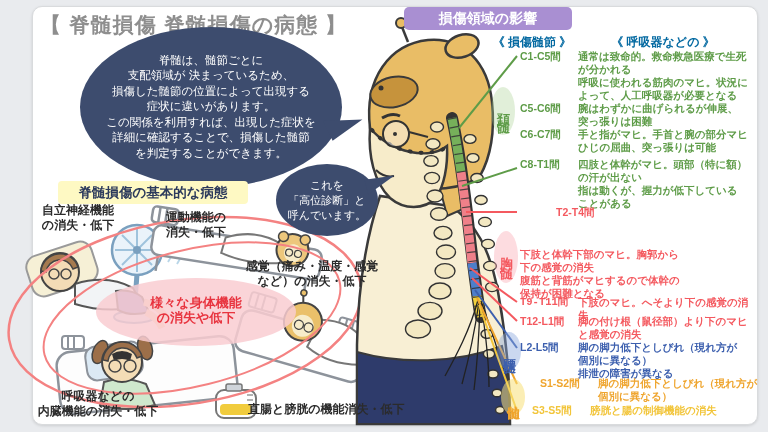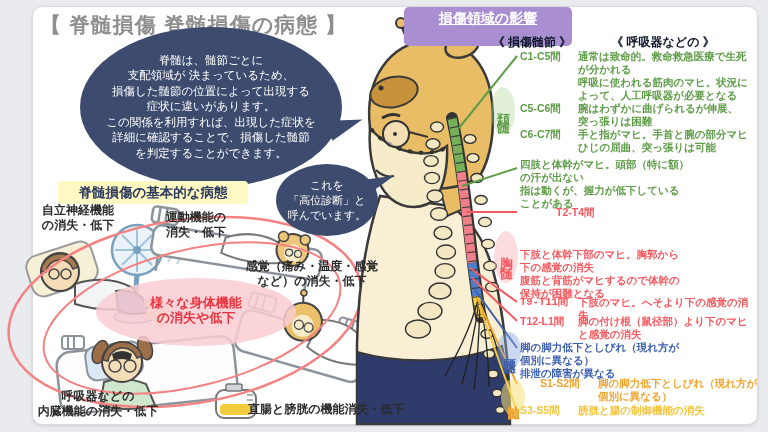--- a/index.html
+++ b/index.html
@@ -14,35 +14,35 @@
     background:#ffffff;border:1px solid #d9dbdd;border-radius:10px;
     box-shadow:0 1px 3px rgba(0,0,0,.12);
   }
   .art{position:absolute;left:0;top:0;width:768px;height:432px;pointer-events:none;z-index:1;}
   .txt{position:absolute;z-index:2;}
   .pre{white-space:pre-line;}
   .page-title{left:40px;top:11px;font-size:21px;font-weight:bold;color:#8e8e8e;letter-spacing:1px;}
   .banner{
     border-radius:5px;text-align:center;font-weight:bold;color:#fff;
   }
-  .influence-banner{left:404px;top:7px;width:168px;height:39px;line-height:23px;font-size:14px;text-decoration:underline;}
+  .influence-banner{left:404px;top:7px;width:168px;height:23px;line-height:23px;font-size:14px;}
   .basic-banner{left:58px;top:181px;width:190px;height:23px;line-height:23px;font-size:13.5px;border-radius:4px;z-index:3;}
   .bubble{
     border-radius:50%;color:#fff;display:flex;align-items:center;justify-content:center;
     text-align:center;
   }
   .bubble-main{left:80px;top:27px;width:262px;height:160px;font-size:11.5px;line-height:15.5px;}
   .bubble-aside{left:276px;top:164px;width:102px;height:72px;font-size:11px;line-height:15px;}
   .tail{width:0;height:0;}
   .tail-main{left:326px;top:112px;border-top:16px solid transparent;border-bottom:6px solid transparent;border-left:36px solid #3d4c6e;transform:rotate(-26deg);}
   .tail-aside{left:366px;top:176px;border-top:3px solid transparent;border-bottom:12px solid transparent;border-left:30px solid #3d4c6e;transform:rotate(-14deg);}
   .lbl{font-size:12px;font-weight:bold;color:#2b2b2b;text-align:center;line-height:14.5px;}
   .lbl-central{font-size:13px;line-height:15px;}
   .lbl-bowel{text-align:left;}
-  .col-head{font-size:12px;font-weight:bold;color:#0f172a;text-align:center;}
+  .col-head{font-size:12px;font-weight:bold;color:#0369a1;text-align:center;}
   .region{
     display:flex;align-items:center;justify-content:center;border-radius:50%;
   }
   .region span{writing-mode:vertical-rl;font-weight:bold;font-size:13px;}
   .seg-row{position:absolute;left:520px;width:238px;display:flex;}
   .seg-row .lvl{flex:0 0 58px;font-size:10.5px;font-weight:bold;line-height:13px;}
   .seg-row .desc{font-size:10.5px;font-weight:bold;line-height:13px;white-space:pre-line;width:180px;}
 </style>
 </head>
 <body>
@@ -269,20 +269,21 @@
       <span class="lvl" style="color: rgb(94, 156, 72);">C5-C6間</span>
       <div class="desc" style="color: rgb(94, 156, 72);">腕はわずかに曲げられるが伸展、
 突っ張りは困難</div>
     </div>
     <div class="seg-row" style="top: 128px;">
       <span class="lvl" style="color: rgb(94, 156, 72);">C6-C7間</span>
       <div class="desc" style="color: rgb(94, 156, 72);">手と指がマヒ。手首と腕の部分マヒ
 ひじの屈曲、突っ張りは可能</div>
     </div>
     <div class="seg-row" style="top: 158px;">
+      <span class="lvl" style="color: rgb(94, 156, 72);">C8-T1間</span>
       <div class="desc" style="color: rgb(94, 156, 72);">四肢と体幹がマヒ。頭部（特に額）
 の汗が出ない
 指は動くが、握力が低下している
 ことがある</div>
     </div>
     <div class="seg-row" style="top: 206px; margin-left: 36px;">
       <span class="lvl" style="color: rgb(244, 89, 95);">T2-T4間</span>
     </div>
     <div class="seg-row" style="top: 248px;">
       <div class="desc" style="color: rgb(244, 89, 95);">下肢と体幹下部のマヒ。胸郭から
@@ -293,31 +294,32 @@
     <div class="seg-row" style="top: 296px;">
       <span class="lvl" style="color: rgb(244, 89, 95); font-family: Liberation Mono, monospace;">T9-T11間</span>
       <div class="desc" style="color: rgb(244, 89, 95);">下肢のマヒ。へそより下の感覚の消失</div>
     </div>
     <div class="seg-row" style="top: 315px;">
       <span class="lvl" style="color: rgb(244, 89, 95);">T12-L1間</span>
       <div class="desc" style="color: rgb(244, 89, 95);">脚の付け根（鼠径部）より下のマヒ
 と感覚の消失</div>
     </div>
     <div class="seg-row" style="top: 341px;">
+      <span class="lvl" style="color: rgb(60, 95, 174);">L2-L5間</span>
       <div class="desc" style="color: rgb(60, 95, 174);">脚の脚力低下としびれ（現れ方が
 個別に異なる）
 排泄の障害が異なる</div>
     </div>
     <div class="seg-row" style="top: 377px; margin-left: 20px;">
       <span class="lvl" style="color: rgb(239, 165, 46);">S1-S2間</span>
       <div class="desc" style="color: rgb(239, 165, 46);">脚の脚力低下としびれ（現れ方が
 個別に異なる）</div>
     </div>
     <div class="seg-row" style="top: 404px;">
-      <span class="lvl" style="color: rgb(242, 197, 58);">S3-S5間</span>
+      <span class="lvl" style="color: rgb(242, 197, 58); margin-left: 12px;">S3-S5間</span>
       <div class="desc" style="color: rgb(242, 197, 58);">膀胱と腸の制御機能の消失</div>
     </div>
   </div>
 <div class="txt" style="left:0;top:0;">
     <div class="region" style="position: absolute; left: 491px; top: 87px; width: 24px; height: 48px; background: rgba(170, 208, 145, 0.35);">
       <span style="color: rgb(94, 156, 72); letter-spacing: 8px;">頚髄</span>
     </div>
     <div class="region" style="position: absolute; left: 494px; top: 231px; width: 24px; height: 52px; background: rgba(250, 168, 178, 0.4);">
       <span style="color: rgb(244, 89, 95); letter-spacing: 10px;">胸髄</span>
     </div>

